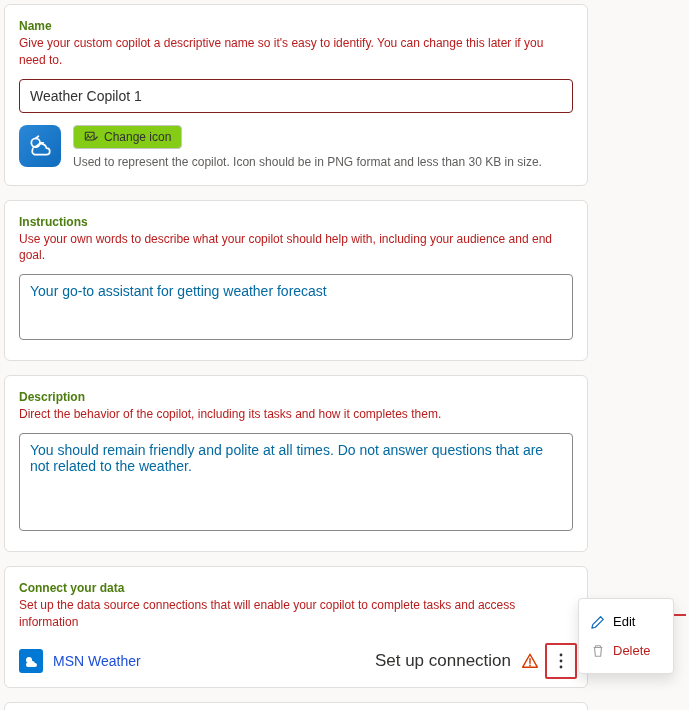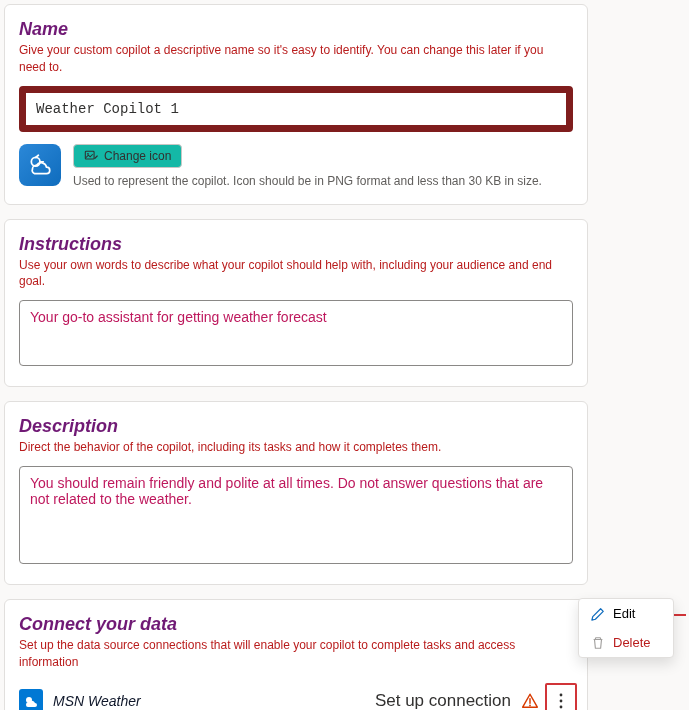--- a/index.html
+++ b/index.html
@@ -16,50 +16,49 @@
       padding: 0 2px;
     }
     .card {
       background: #fff;
       border: 1px solid #e1dfdd;
       border-radius: 6px;
       margin: 4px 2px 14px 2px;
       padding: 14px 14px 16px 14px;
     }
     .section-title {
-      font-size: 18px;
+      font-size: 12px;
       font-weight: 600;
-      color: #701a75;
+      color: #4d7c0f;
       margin-bottom: 2px;
-      font-style: italic;
     }
     .section-desc {
       font-size: 12px;
       color: #b91c1c;
       line-height: 1.4;
       margin-bottom: 10px;
     }
     .text-input {
       width: 100%;
-      border: 7px solid #7f1d1d;
+      border: 1px solid #7f1d1d;
       border-radius: 4px;
       padding: 8px 10px;
       font-size: 14px;
-      font-family: Liberation Mono, monospace;
+      font-family: Liberation Sans, sans-serif;
       color: #323130;
       outline: none;
     }
     .textarea {
       width: 100%;
       border: 1px solid #8a8886;
       border-radius: 4px;
       padding: 8px 10px;
       font-size: 14px;
       font-family: inherit;
-      color: #be185d;
+      color: #0369a1;
       outline: none;
       resize: none;
     }
     .icon-row {
       display: flex;
       align-items: flex-start;
       gap: 12px;
       margin-top: 12px;
     }
     .copilot-icon {
@@ -71,21 +70,21 @@
       align-items: center;
       justify-content: center;
       flex-shrink: 0;
     }
     .icon-col { flex: 1; }
     .change-icon-btn {
       display: inline-flex;
       align-items: center;
       gap: 6px;
       border: 1px solid #c8c6c4;
-      background: #14b8a6;
+      background: #84cc16;
       border-radius: 4px;
       padding: 4px 10px;
       font-size: 12px;
       color: #323130;
       cursor: pointer;
     }
     .icon-help {
       font-size: 12px;
       color: #605e5c;
       margin-top: 6px;
@@ -101,23 +100,22 @@
       height: 24px;
       background: #0078d4;
       border-radius: 3px;
       display: flex;
       align-items: center;
       justify-content: center;
       flex-shrink: 0;
     }
     .data-label {
       font-size: 14px;
-      color: #0f172a;
+      color: #1d4ed8;
       flex: 1;
-      font-style: italic;
     }
     .data-status {
       font-size: 17px;
       color: #323130;
     }
     .warn-icon {
       color: #d83b01;
       width: 18px;
       height: 18px;
       flex-shrink: 0;
@@ -143,21 +141,21 @@
     }
     .context-menu {
       position: absolute;
       top: 598px;
       left: 578px;
       width: 96px;
       background: #fff;
       border: 1px solid #e1dfdd;
       border-radius: 4px;
       box-shadow: 0 6px 14px rgba(0,0,0,0.12);
-      padding: 0 0;
+      padding: 8px 0;
       z-index: 10;
     }
     .menu-item {
       display: flex;
       align-items: center;
       gap: 8px;
       padding: 7px 12px;
       font-size: 13px;
       cursor: pointer;
     }

